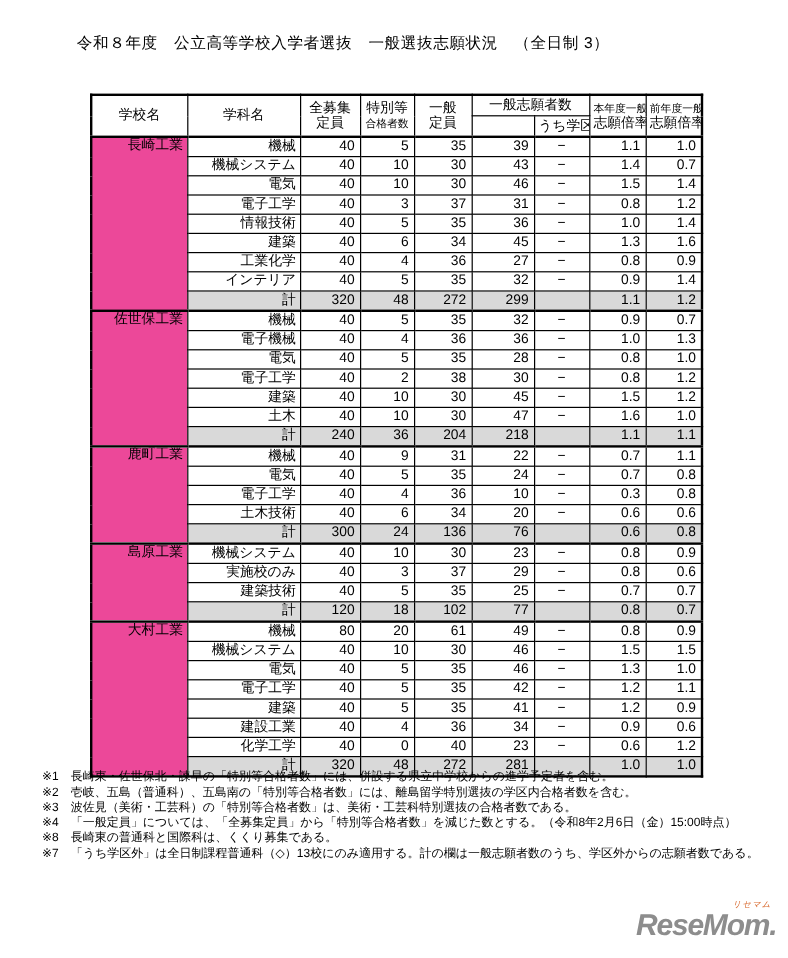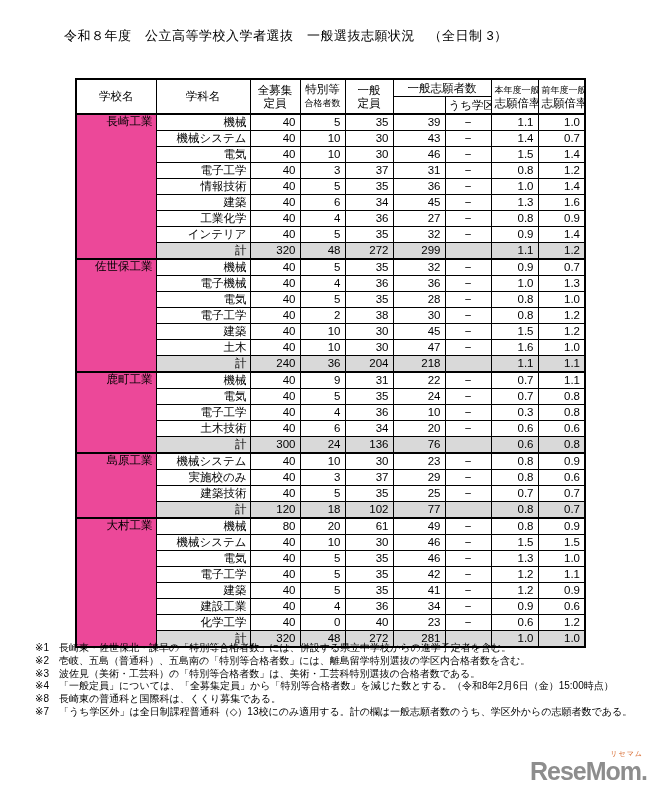--- a/index.html
+++ b/index.html
@@ -71,20 +71,21 @@
     line-height: 12.8px;
     margin: 0;
     white-space: nowrap;
   }
   .logo {
     position: absolute;
     top: 752px;
     right: 10px;
     width: 118px;
     height: 36px;
+    font-style: italic;
   }
   .logo-text {
     position: absolute;
     bottom: 2px;
     right: 0;
     font-size: 25px;
     font-weight: bold;
     letter-spacing: -1px;
     color: #8d8d8d;
   }

